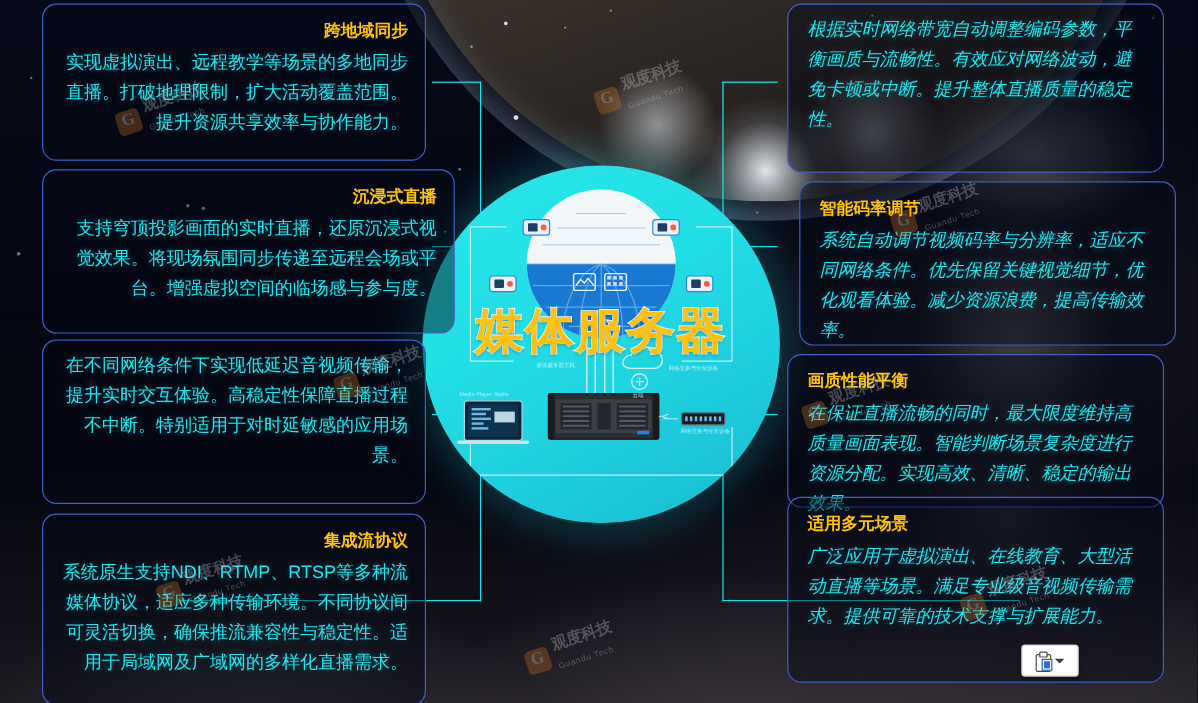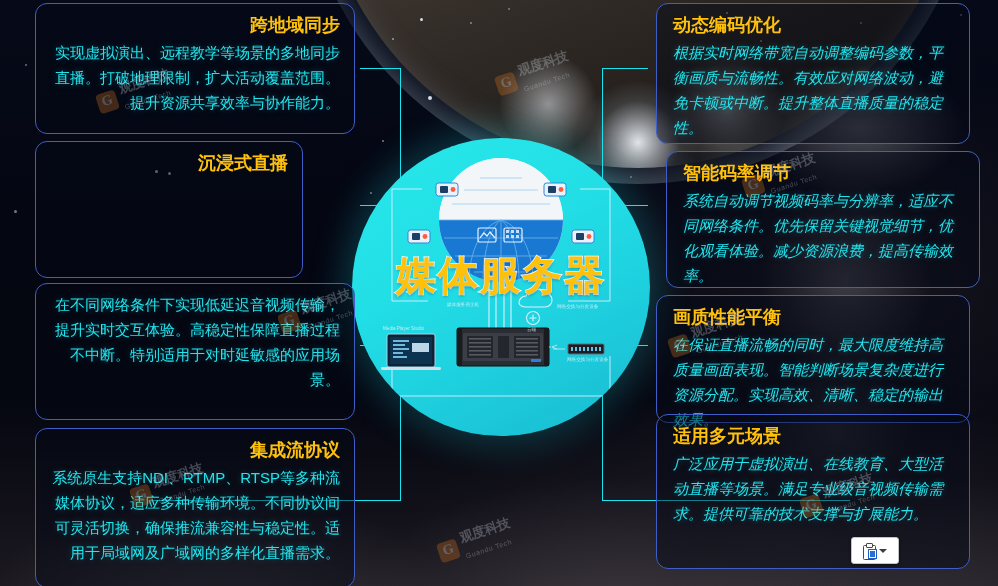--- a/index.html
+++ b/index.html
@@ -86,21 +86,21 @@
   
   .card{
     position:absolute;
     border:1px solid #3f5ec8;
     border-radius:12px;
     background:rgba(5,9,22,.46);
     box-sizing:border-box;
     padding:8px 14px 8px 16px;
   }
   .card .c-title{
-    font-size:18px;font-weight:bold;color:#FFC10A;
+    font-size:14px;font-weight:bold;color:#FFC10A;
     -webkit-text-stroke:.7px rgba(10,14,30,.85);
     paint-order:stroke fill;
     margin:2px 0 4px 0;line-height:22px;
   }
   .card.right .c-title{text-align:left;}
   .card.left .c-title{text-align:right;}
   .card .c-body{
     font-size:15px;line-height:25px;color:#23E3EC;
     text-shadow:0 0 6px rgba(20,200,220,.35);
   }
@@ -338,35 +338,35 @@
       </g>
     </svg>
     <div class="hub-title">媒体服务器</div>
   </div>
 
   <div class="card left" style="left:35px;top:3px;width:320px;height:131px;">
     <div class="c-title">跨地域同步</div>
     <div class="c-body">实现虚拟演出、远程教学等场景的多地同步直播。打破地理限制，扩大活动覆盖范围。提升资源共享效率与协作能力。</div>
   </div>
 
-  <div class="card left" style="left:35px;top:141px;width:268px;height:137px;">
+  <div class="card left" style="left:35px;top:141px;width:344px;height:137px;">
     <div class="c-title">沉浸式直播</div>
+    <div class="c-body">支持穹顶投影画面的实时直播，还原沉浸式视觉效果。将现场氛围同步传递至远程会场或平台。增强虚拟空间的临场感与参与度。</div>
   </div>
 
   <div class="card left" style="left:35px;top:283px;width:320px;height:137px;">
     <div class="c-body">在不同网络条件下实现低延迟音视频传输，提升实时交互体验。高稳定性保障直播过程不中断。特别适用于对时延敏感的应用场景。</div>
   </div>
 
   <div class="card left" style="left:35px;top:428px;width:320px;height:160px;">
     <div class="c-title">集成流协议</div>
     <div class="c-body">系统原生支持NDI、RTMP、RTSP等多种流媒体协议，适应多种传输环境。不同协议间可灵活切换，确保推流兼容性与稳定性。适用于局域网及广域网的多样化直播需求。</div>
   </div>
 
   <div class="card right" style="left:656px;top:3px;width:314px;height:141px;">
-    <div class="c-title">动态编码优化</div>
     <div class="c-body">根据实时网络带宽自动调整编码参数，平衡画质与流畅性。有效应对网络波动，避免卡顿或中断。提升整体直播质量的稳定性。</div>
   </div>
 
   <div class="card right" style="left:656px;top:151px;width:314px;height:137px;margin-left:10px;">
     <div class="c-title">智能码率调节</div>
     <div class="c-body">系统自动调节视频码率与分辨率，适应不同网络条件。优先保留关键视觉细节，优化观看体验。减少资源浪费，提高传输效率。</div>
   </div>
 
   <div class="card right" style="left:656px;top:295px;width:314px;height:128px;">
     <div class="c-title">画质性能平衡</div>

